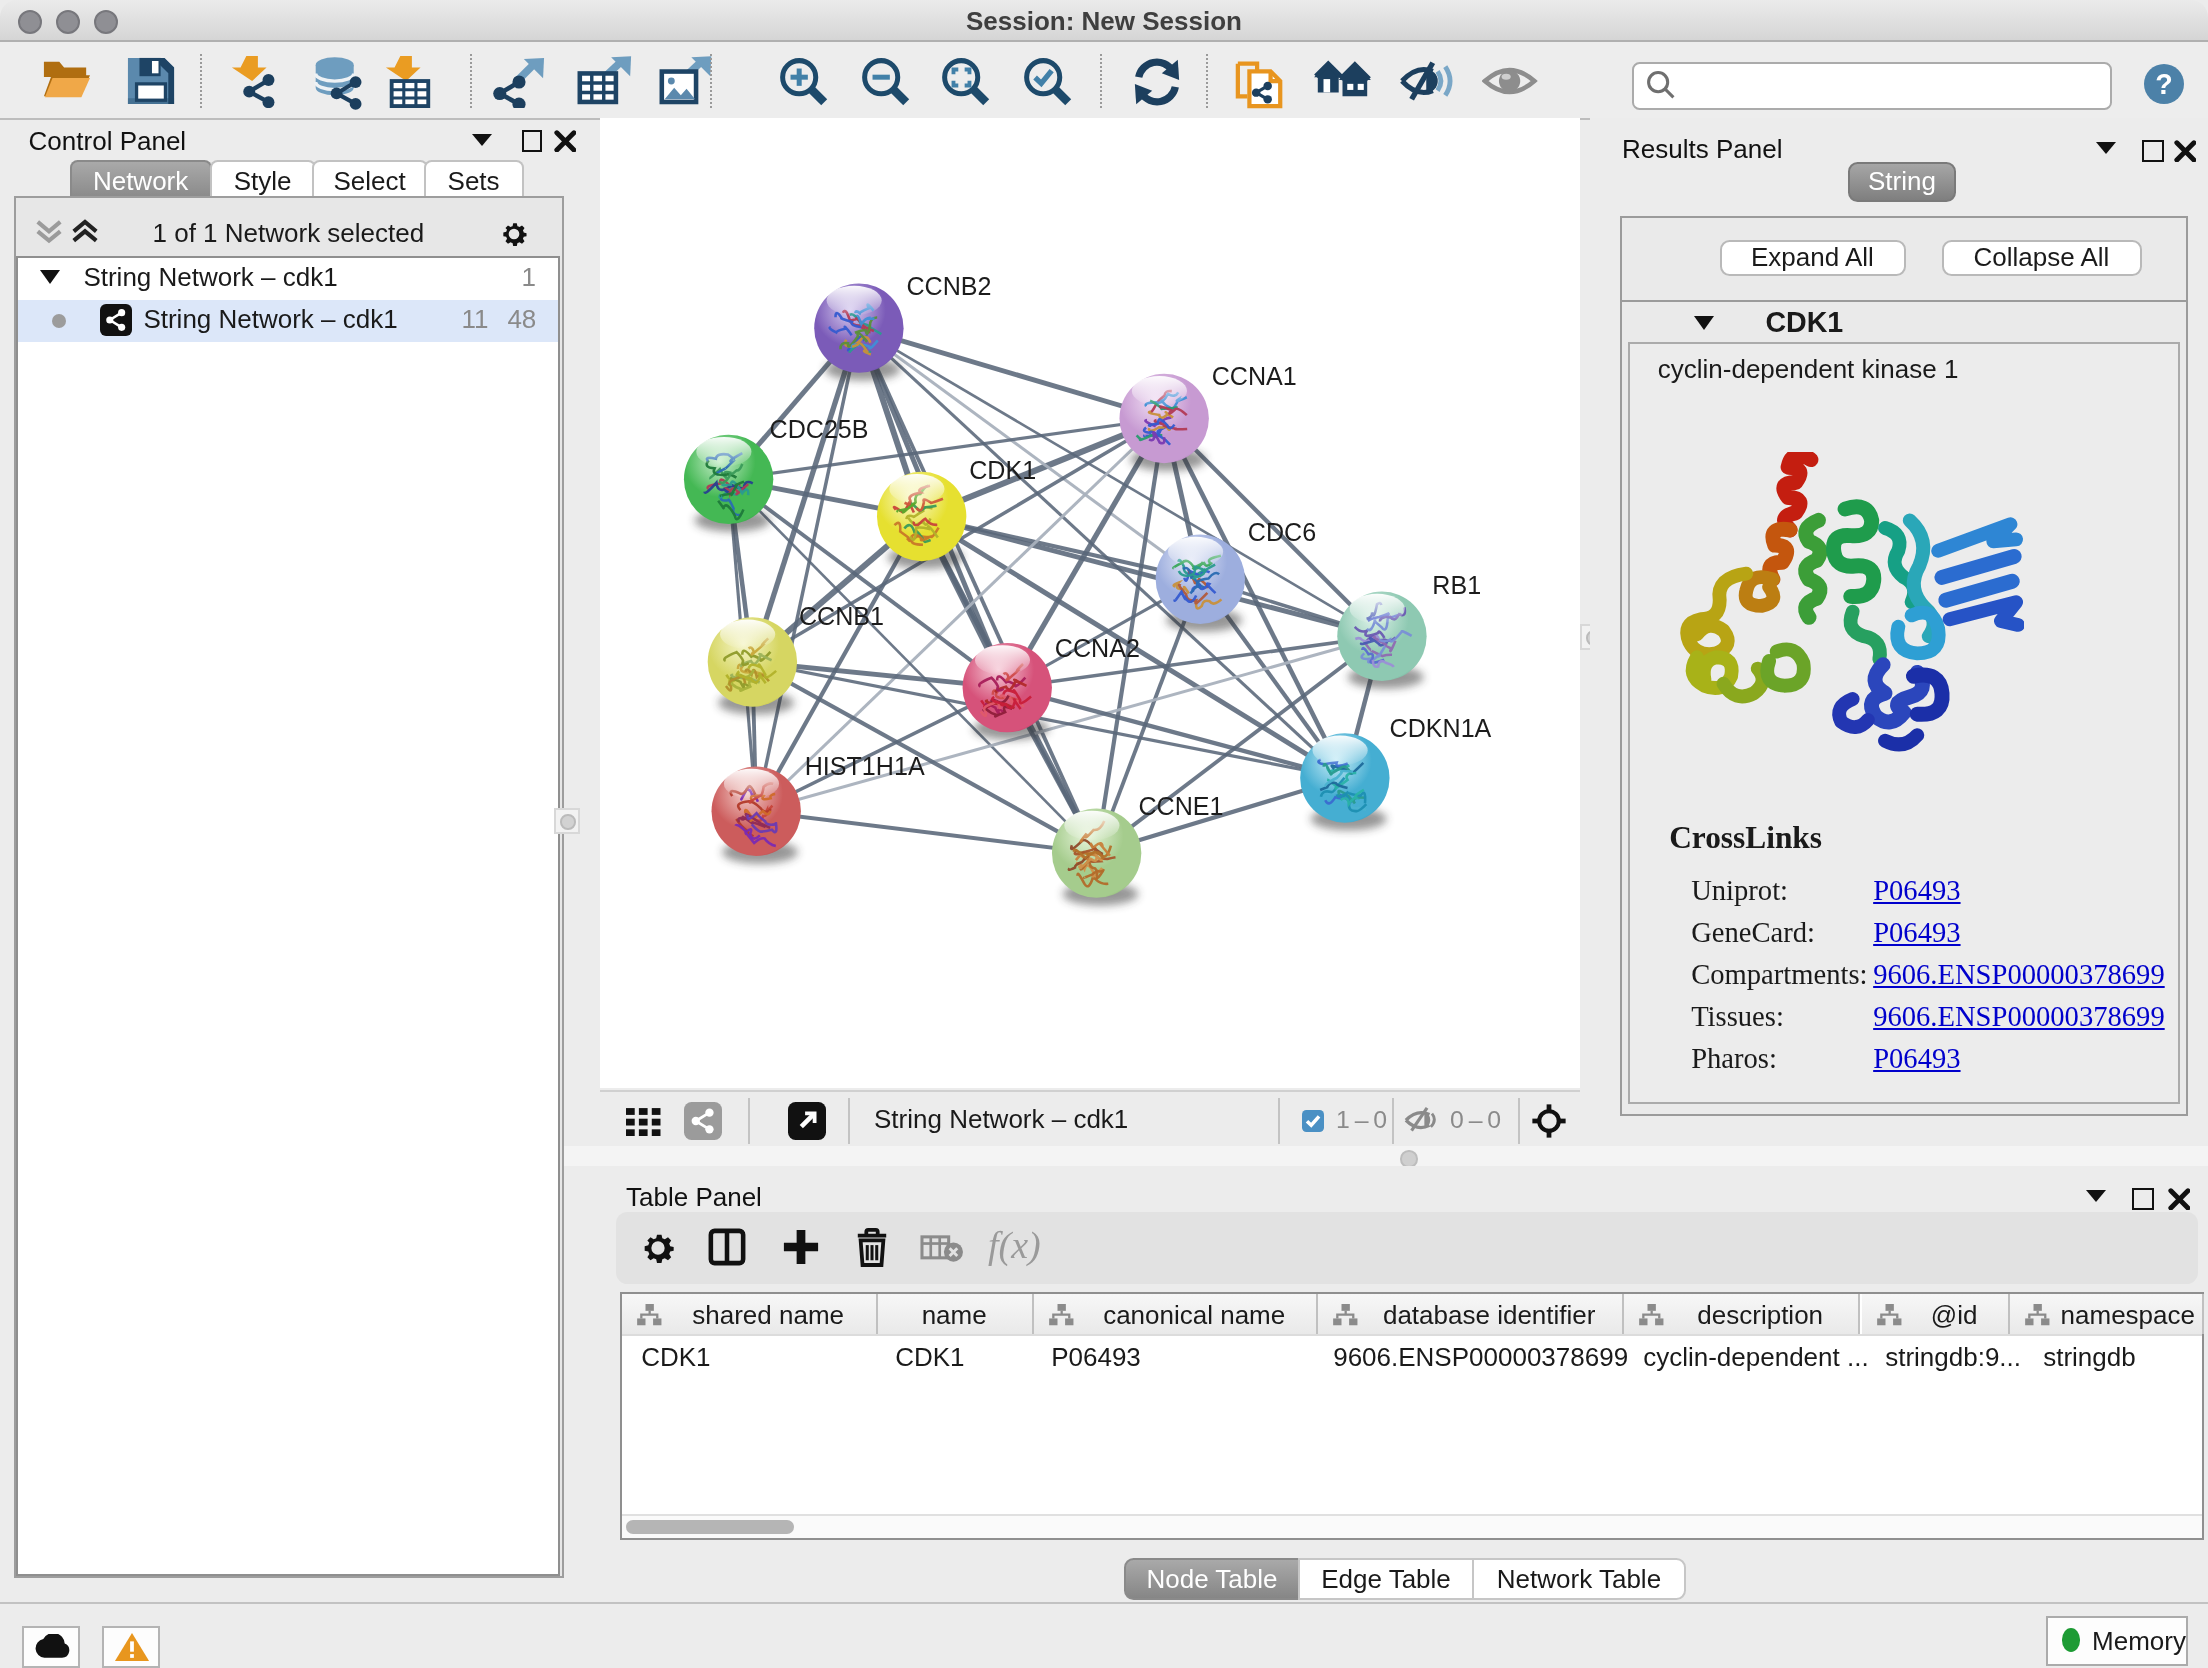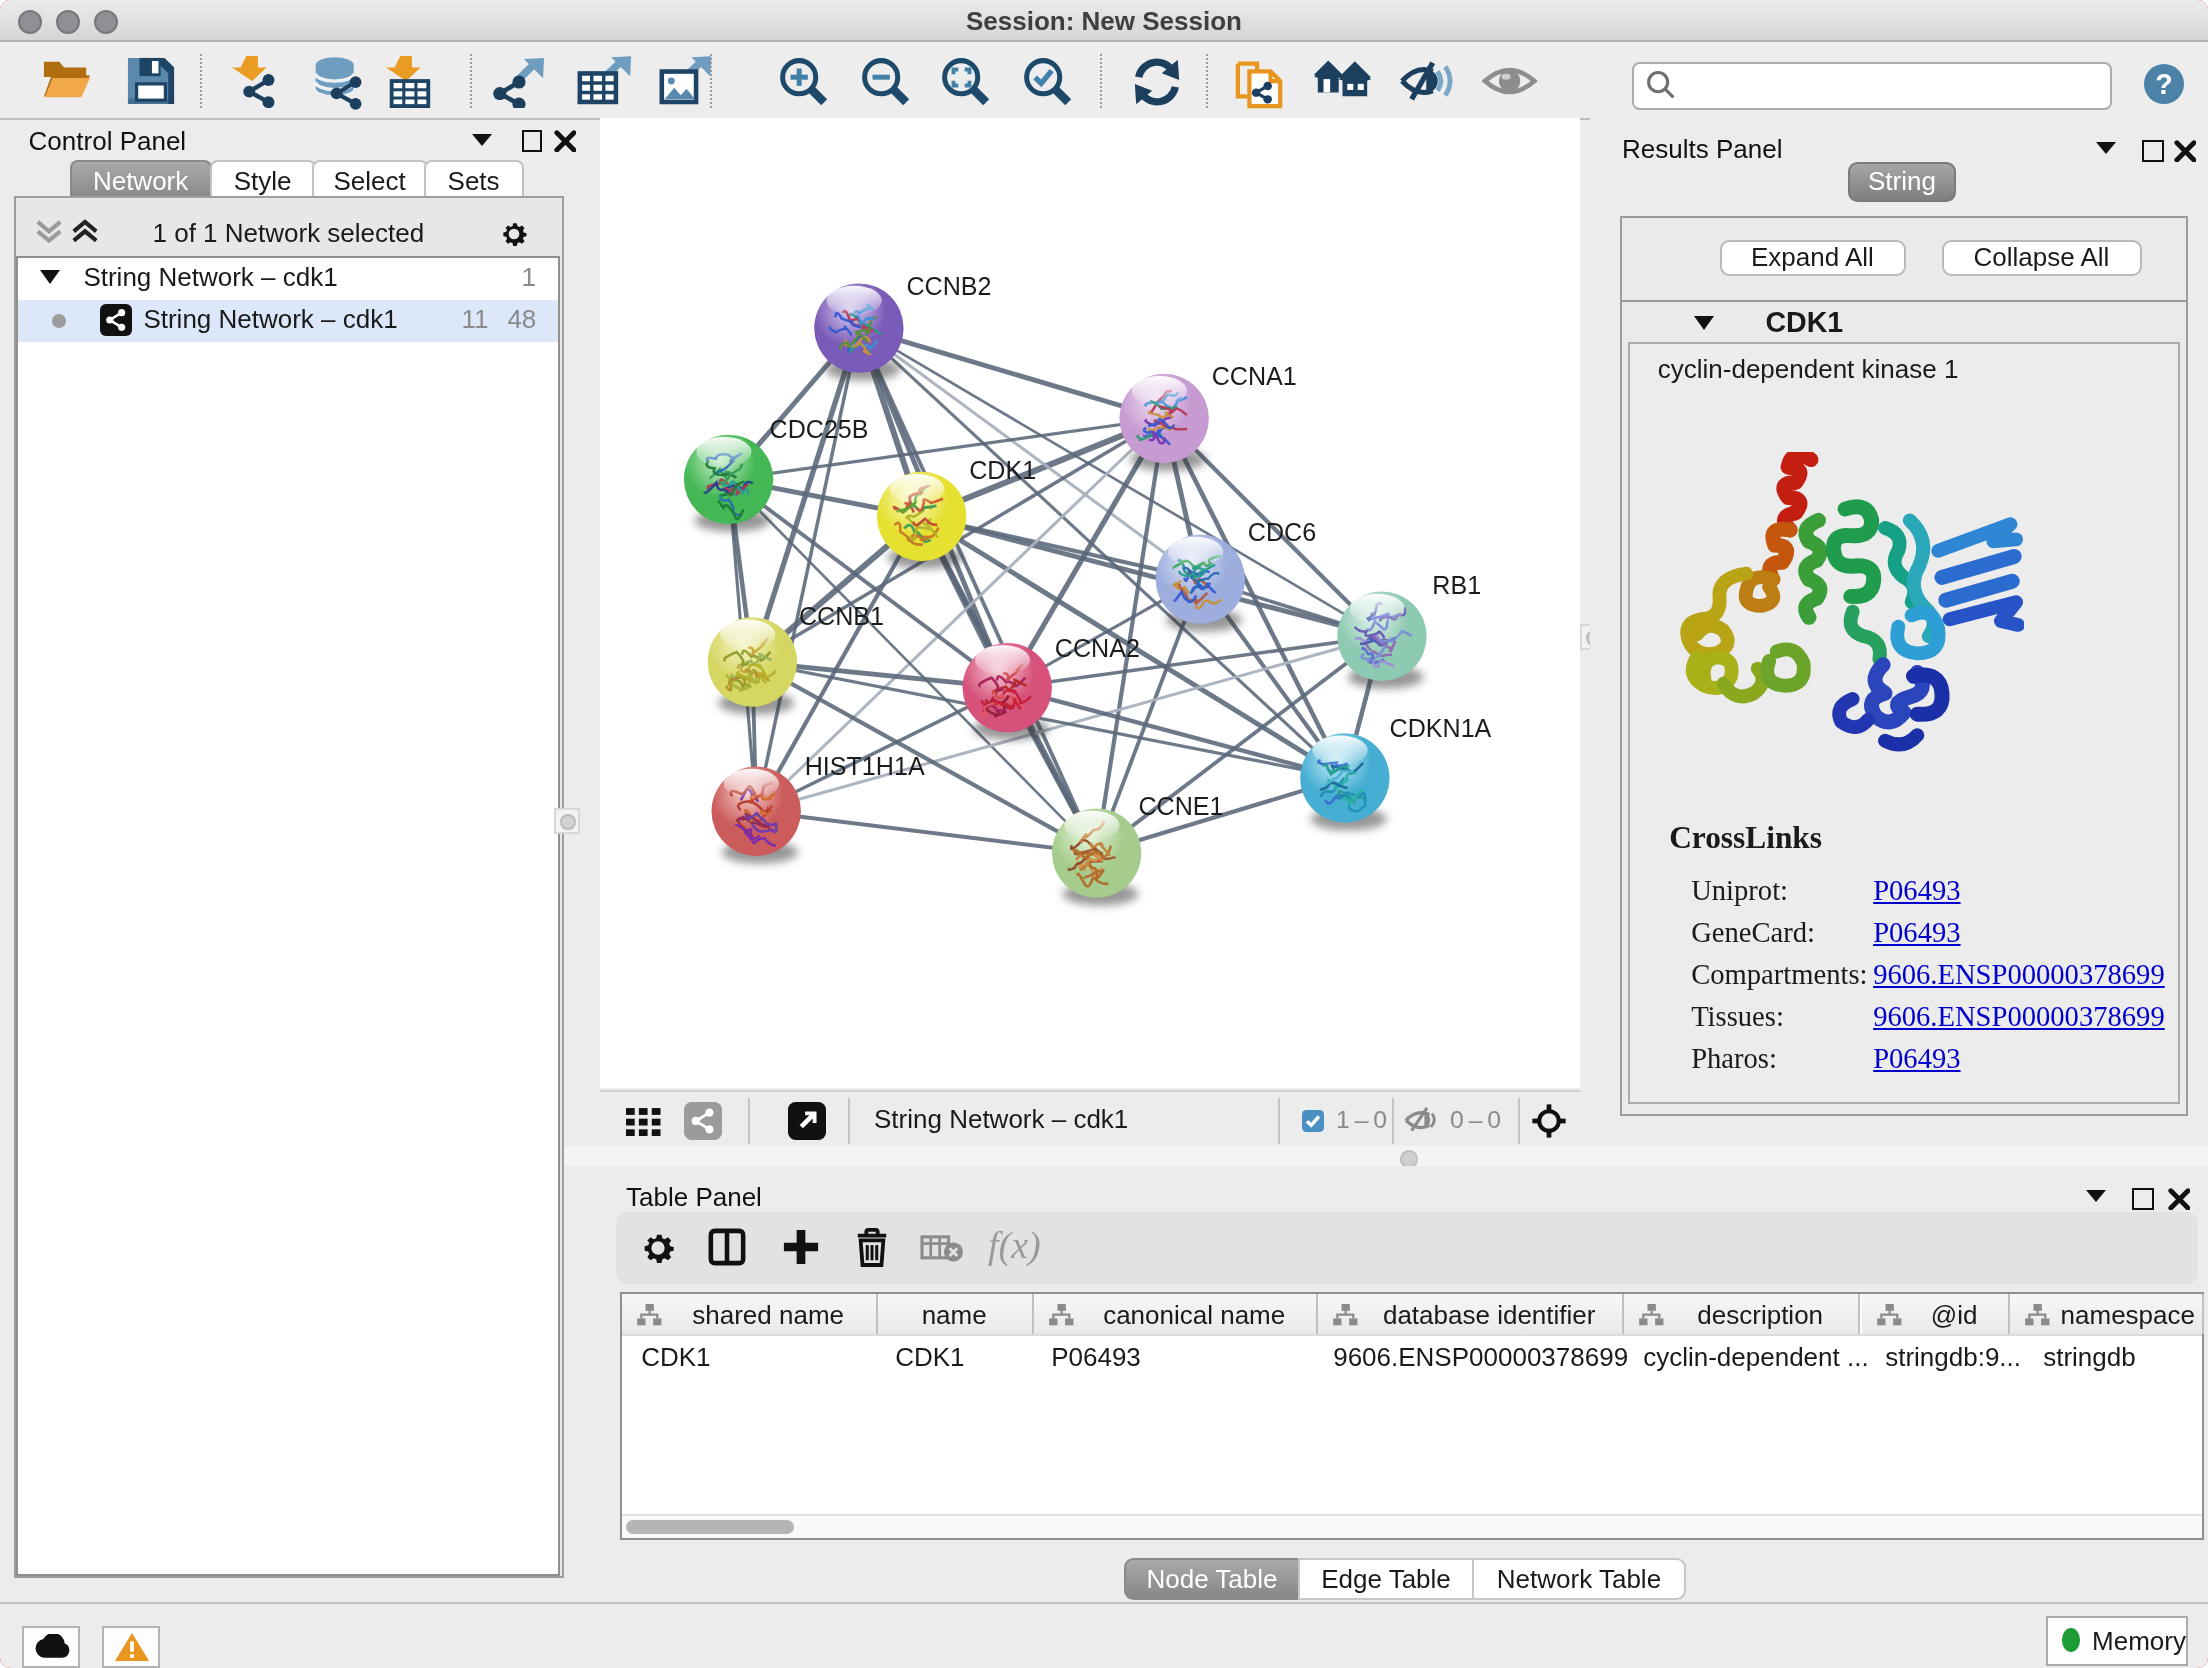--- a/index.html
+++ b/index.html
@@ -1,15 +1,15 @@
 <!DOCTYPE html>
 <html style="font-size:15px"><head><meta charset="utf-8">
 <style>
 html,body{margin:0;padding:0;background:#ffffff;}
-#page{position:relative;width:2208px;height:1668px;overflow:hidden;background:#b91c1c;border-radius:10px;}
+#page{position:relative;width:2208px;height:1668px;overflow:hidden;background:#b91c1c;}
 #win{position:absolute;left:0;top:0;width:1104px;height:834px;transform:scale(2);transform-origin:0 0;
  font-family:"Liberation Sans",sans-serif;font-size:13px;color:#1a1a1a;background:#ececec;}
 .abs{position:absolute;}
 
 #titlebar{left:0;top:0;width:1104px;height:20.4px;background:linear-gradient(#ebebeb,#d5d5d5);border-bottom:1px solid #b0b0b0;border-radius:8.6px 8.6px 0 0;}
 .tl{position:absolute;top:5.2px;width:10px;height:10px;border-radius:50%;background:#8f8f94;border:0.5px solid #77777c;}
 #title{position:absolute;left:0;right:0;top:3.3px;text-align:center;font-size:13px;font-weight:bold;color:#3f3f3f;}
 
 #toolbar{left:0;top:21.4px;width:1104px;height:38px;background:#ededed;border-bottom:1px solid #bdbdbd;}
 .tbi{position:absolute;top:6.7px;}

